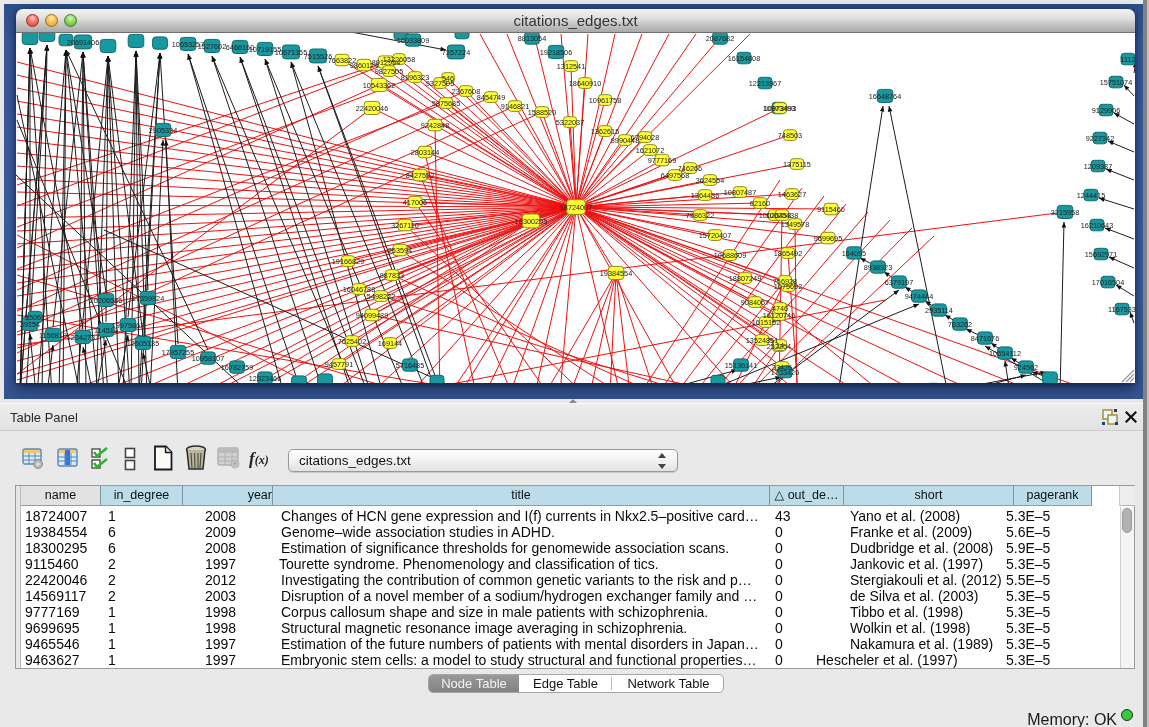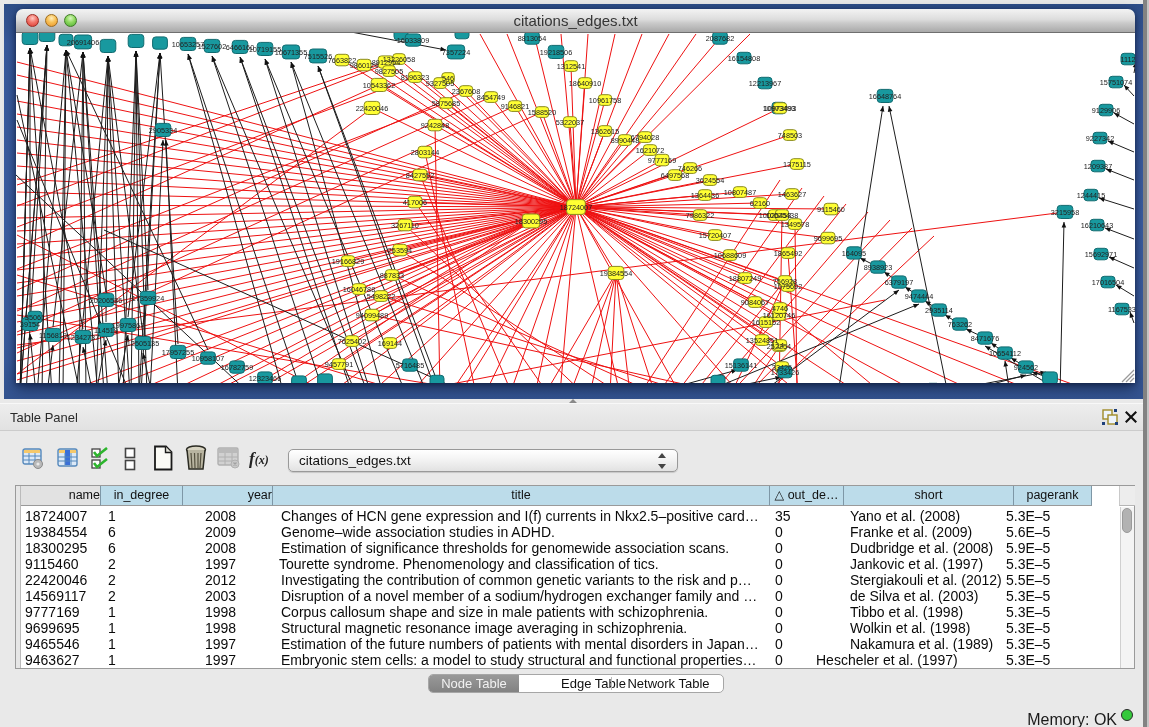--- a/index.html
+++ b/index.html
@@ -845,34 +845,34 @@
     <div class="sel">
         <div class="txt">citations_edges.txt</div>
       <svg width="10" height="16" style="position:absolute;right:10px;top:3px;">
         <path d="M5 0 L9 5 L1 5 Z" fill="#444"></path>
           <path d="M5 16 L9 11 L1 11 Z" fill="#444"></path>
       </svg>
     </div>
   </div>
   <div id="tablewrap">
     <div class="rowhdr"></div>
-    <div class="hcell" style="left:5px;width:80px;background:#e2e2e2;text-align:right;">name</div>
+    <div class="hcell" style="left:5px;width:80px;background:#e2e2e2;">name</div>
     <div class="hcell" style="left:85px;width:82px;">in_degree</div>
     <div class="hcell" style="left:167px;width:90px;text-align:right;">year</div>
     <div class="hcell" style="left:257px;width:497px;">title</div>
     <div class="hcell" style="left:754px;width:74px;">△ out_de…</div>
     <div class="hcell" style="left:828px;width:170px;">short</div>
     <div class="hcell" style="left:998px;width:78px;">pagerank</div>
     <div style="position:absolute;left:1103px;top:0;width:16px;height:20px;background:#ededed;border-left:1px solid #c9c9c9;border-bottom:1px solid #b5b5b5;"></div>
     <div class="trow" style="top:21px;">
         <span style="left:4px;">18724007</span>
         <span style="left:87px;">1</span>
         <span style="left:184px;">2008</span>
         <span style="left:260px;width:482px;overflow:hidden;">Changes of HCN gene expression and I(f) currents in Nkx2.5–positive card…</span>
-        <span style="left:754px;">35</span>
+        <span style="left:754px;">43</span>
         <span style="left:829px;">Yano et al. (2008)</span>
         <span style="left:985px;">5.3E–5</span>
       </div>
 <div class="trow" style="top:37px;">
         <span style="left:4px;">19384554</span>
         <span style="left:87px;">6</span>
         <span style="left:184px;">2009</span>
         <span style="left:260px;width:482px;overflow:hidden;">Genome–wide association studies in ADHD.</span>
         <span style="left:754px;">0</span>
         <span style="left:829px;">Franke et al. (2009)</span>
@@ -949,21 +949,21 @@
         <span style="left:754px;">0</span>
         <span style="left:795px;">Hescheler et al. (1997)</span>
         <span style="left:985px;">5.3E–5</span>
       </div>
     <div id="vsb">
         <div class="thumb"></div>
       </div>
   </div>
   <div id="tabs">
     <div class="tab" style="left:0;width:90px;background:linear-gradient(180deg,#999999,#828282);color:#f2f2f2;border-radius:4px 0 0 4px;">Node Table</div>
-    <div class="tab" style="left:91px;width:91px;margin-left:28px;">Edge Table</div>
+    <div class="tab" style="left:91px;width:91px;">Edge Table</div>
     <div class="tabsep" style="left:182px;"></div>
     <div class="tab" style="left:183px;width:113px;">Network Table</div>
   </div>
   <div id="status">
     <div class="m">Memory: OK</div>
     <div class="dot"></div>
   </div>
 </div>
 
 </body></html>

